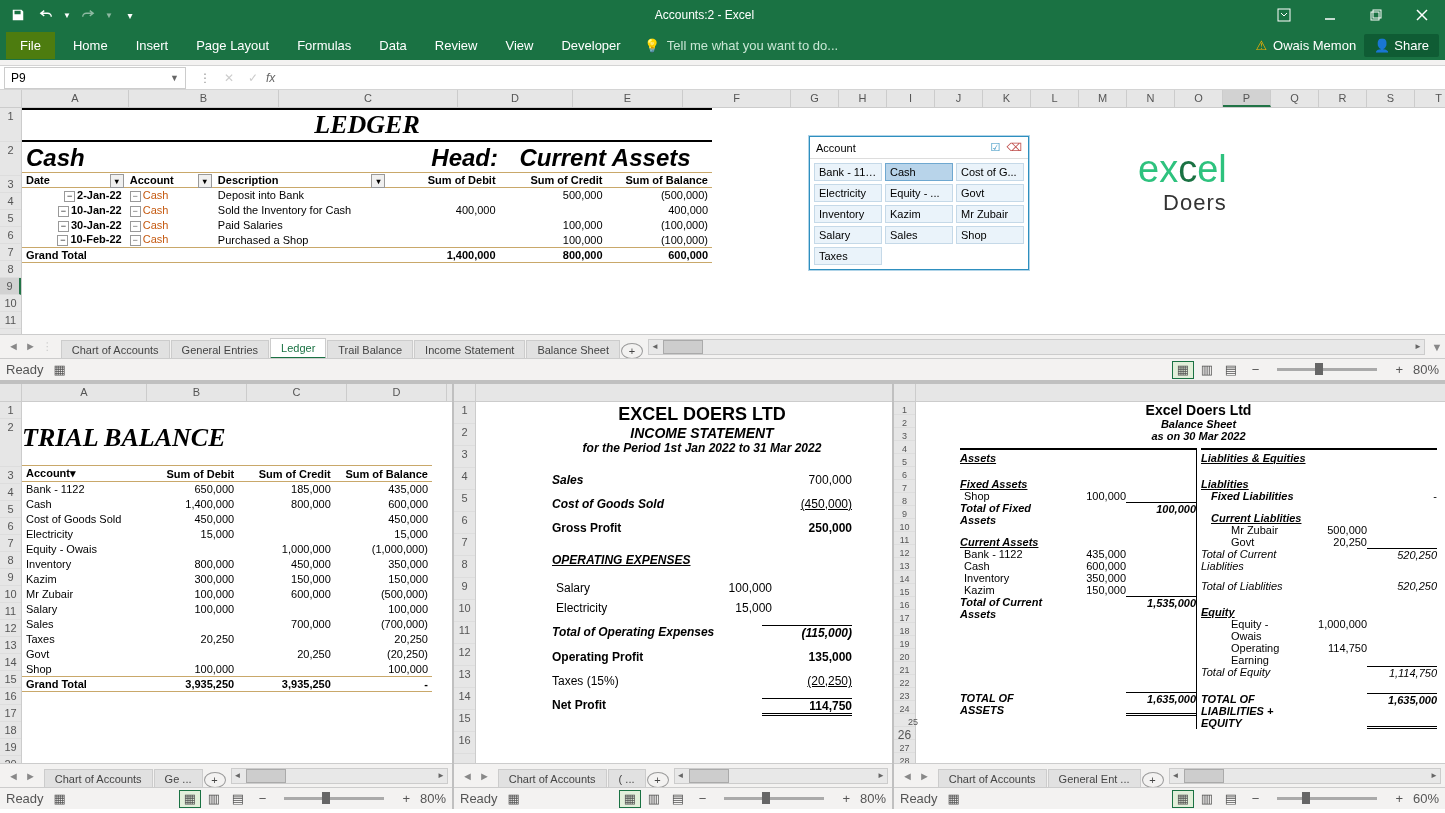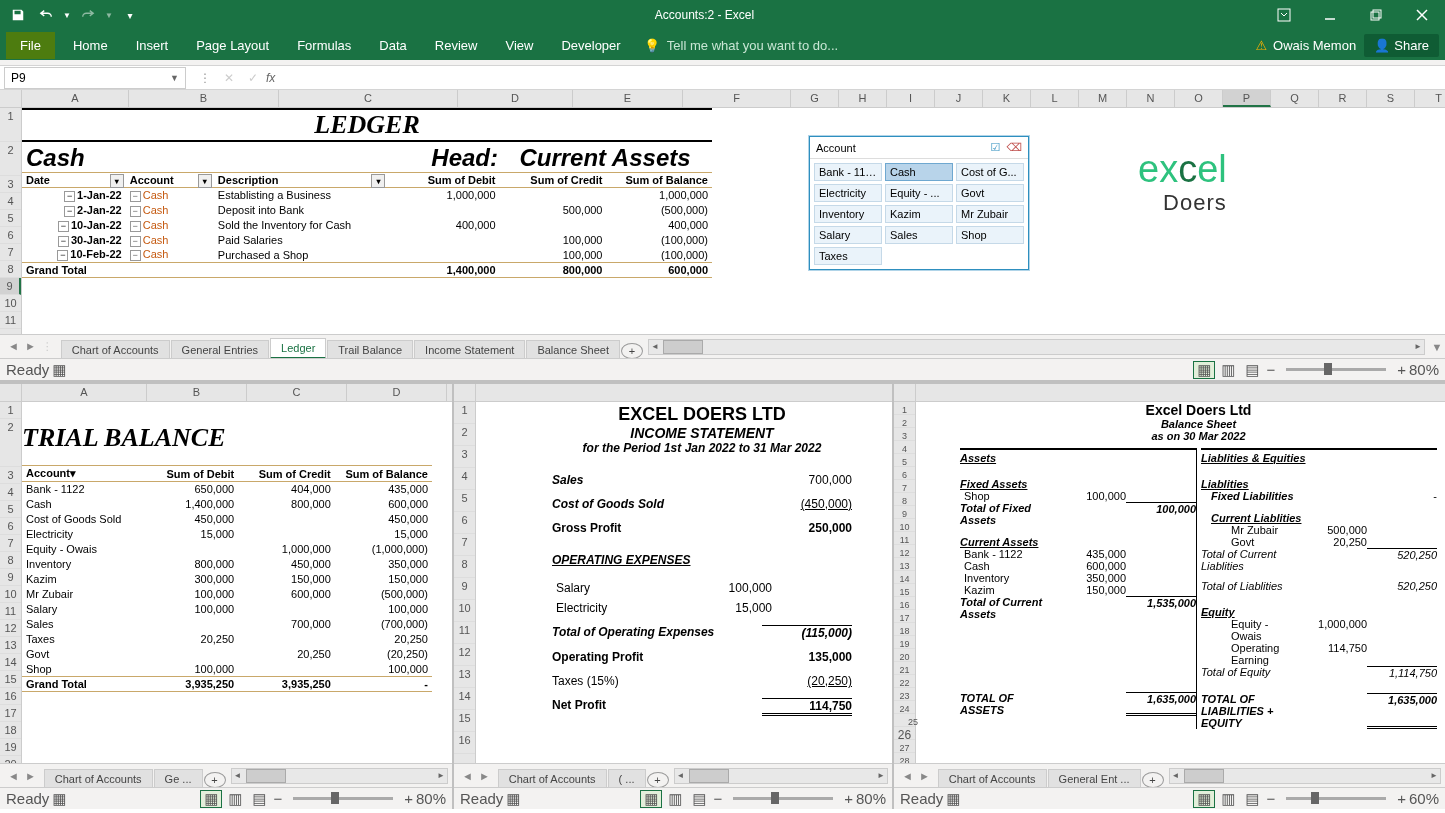--- a/index.html
+++ b/index.html
@@ -61,21 +61,21 @@
 .sheet-tabs .tabs { display: flex; align-items: flex-end; height: 24px; overflow: hidden; }
 .sheet-tab { padding: 3px 10px; background: #e1e1e1; border: 1px solid #ccc; border-bottom: none; margin-right: 1px; cursor: pointer; color: #444; white-space: nowrap; }
 .sheet-tab.active { background: #fff; border-bottom: 2px solid #1a7243; color: #1a7243; font-weight: 500; }
 .sheet-tab.add { width: 22px; text-align: center; border-radius: 50%; background: transparent; border: 1px solid #999; padding: 1px 0; }
 .sheet-tabs .hscroll { flex: 1; margin: 0 4px; height: 16px; background: #e8e8e8; border: 1px solid #ccc; position: relative; display: flex; align-items: center; }
 .sheet-tabs .hscroll::before, .sheet-tabs .hscroll::after { content: "◄"; font-size: 8px; color: #666; padding: 0 2px; }
 .sheet-tabs .hscroll::after { content: "►"; margin-left: auto; }
 .sheet-tabs .hthumb { position: absolute; left: 14px; width: 40px; height: 14px; background: #cdcdcd; border: 1px solid #aaa; }
 
 
-.status-bar { height: 22px; background: #f3f2f1; border-top: 1px solid #ccc; display: flex; align-items: center; font-size: 15px; color: #555; padding: 0 6px; gap: 3px; }
+.status-bar { height: 22px; background: #f3f2f1; border-top: 1px solid #ccc; display: flex; align-items: center; font-size: 13px; color: #555; padding: 0 6px; gap: 10px; }
 .status-bar .spacer { flex: 1; }
 .view-btns { display: flex; gap: 2px; }
 .view-btn { width: 22px; height: 18px; border: 1px solid transparent; display: flex; align-items: center; justify-content: center; }
 .view-btn.active { border-color: #1a7243; background: #e2efda; }
 .zoom-slider { width: 100px; height: 3px; background: #aaa; position: relative; margin: 0 8px; }
 .zoom-slider .thumb { position: absolute; width: 8px; height: 12px; background: #666; top: -5px; }
 
 
 .ledger-title { font-family: "Times New Roman", serif; font-style: italic; font-weight: bold; font-size: 26px; text-align: center; border-bottom: 2px solid #000; border-top: 2px solid #000; margin-bottom: 2px; }
 .ledger-sub { display: flex; font-family: "Times New Roman", serif; font-style: italic; font-weight: bold; font-size: 24px; }
@@ -270,28 +270,20 @@
             <tbody>
               <tr>
                 <th style="width:107px;">Date<span class="filter">▾</span></th>
                 <th style="width:90px;">Account<span class="filter">▾</span></th>
                 <th style="width:179px;">Description<span class="filter">▾</span></th>
                 <th style="width:115px;text-align:right;">Sum of Debit</th>
                 <th style="width:110px;text-align:right;">Sum of Credit</th>
                 <th style="width:108px;text-align:right;">Sum of Balance</th>
               </tr>
               <tr>
-                <td class="date-cell"><span class="expand-btn">−</span>1-Jan-22</td>
-                <td class="acct-cell"><span class="expand-btn">−</span>Cash</td>
-                <td>Establisting a Business</td>
-                <td class="num">1,000,000</td>
-                <td class="num"></td>
-                <td class="num">1,000,000</td>
-              </tr>
-              <tr>
                 <td class="date-cell"><span class="expand-btn">−</span>2-Jan-22</td>
                 <td class="acct-cell"><span class="expand-btn">−</span>Cash</td>
                 <td>Deposit into Bank</td>
                 <td class="num"></td>
                 <td class="num">500,000</td>
                 <td class="num">(500,000)</td>
               </tr>
               <tr>
                 <td class="date-cell"><span class="expand-btn">−</span>10-Jan-22</td>
                 <td class="acct-cell"><span class="expand-btn">−</span>Cash</td>
@@ -437,21 +429,21 @@
             <tbody>
               <tr>
                 <th class="" style="width:125px">Account<span class="filter">▾</span></th>
                 <th class="num" style="width:100px">Sum of Debit</th>
                 <th class="num" style="width:100px">Sum of Credit</th>
                 <th class="num" style="width:100px">Sum of Balance</th>
               </tr>
               <tr>
                 <td>Bank - 1122</td>
                 <td class="num">650,000</td>
-                <td class="num">404,000</td>
+                <td class="num">185,000</td>
                 <td class="num">435,000</td>
               </tr>
               <tr>
                 <td>Cash</td>
                 <td class="num">1,400,000</td>
                 <td class="num">800,000</td>
                 <td class="num">600,000</td>
               </tr>
               <tr>
                 <td>Cost of Goods Sold</td>

